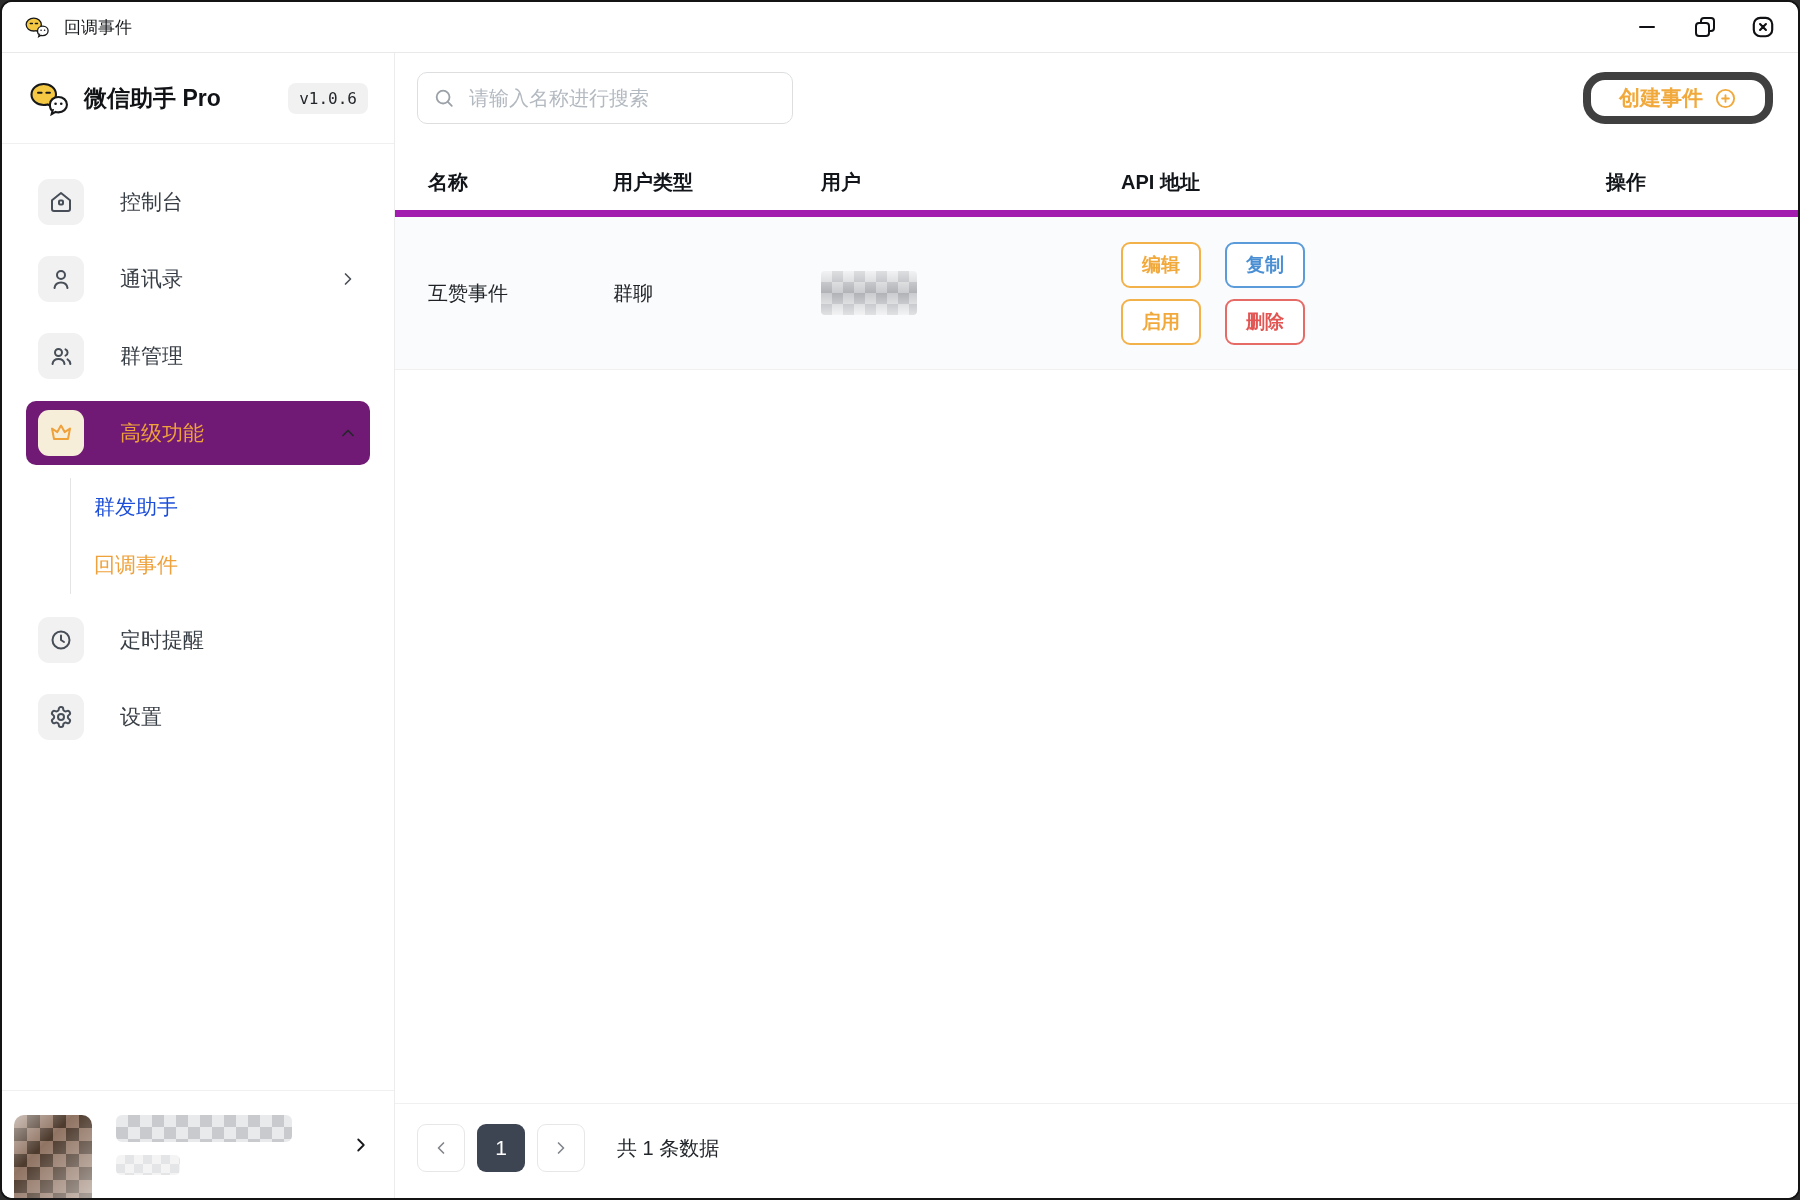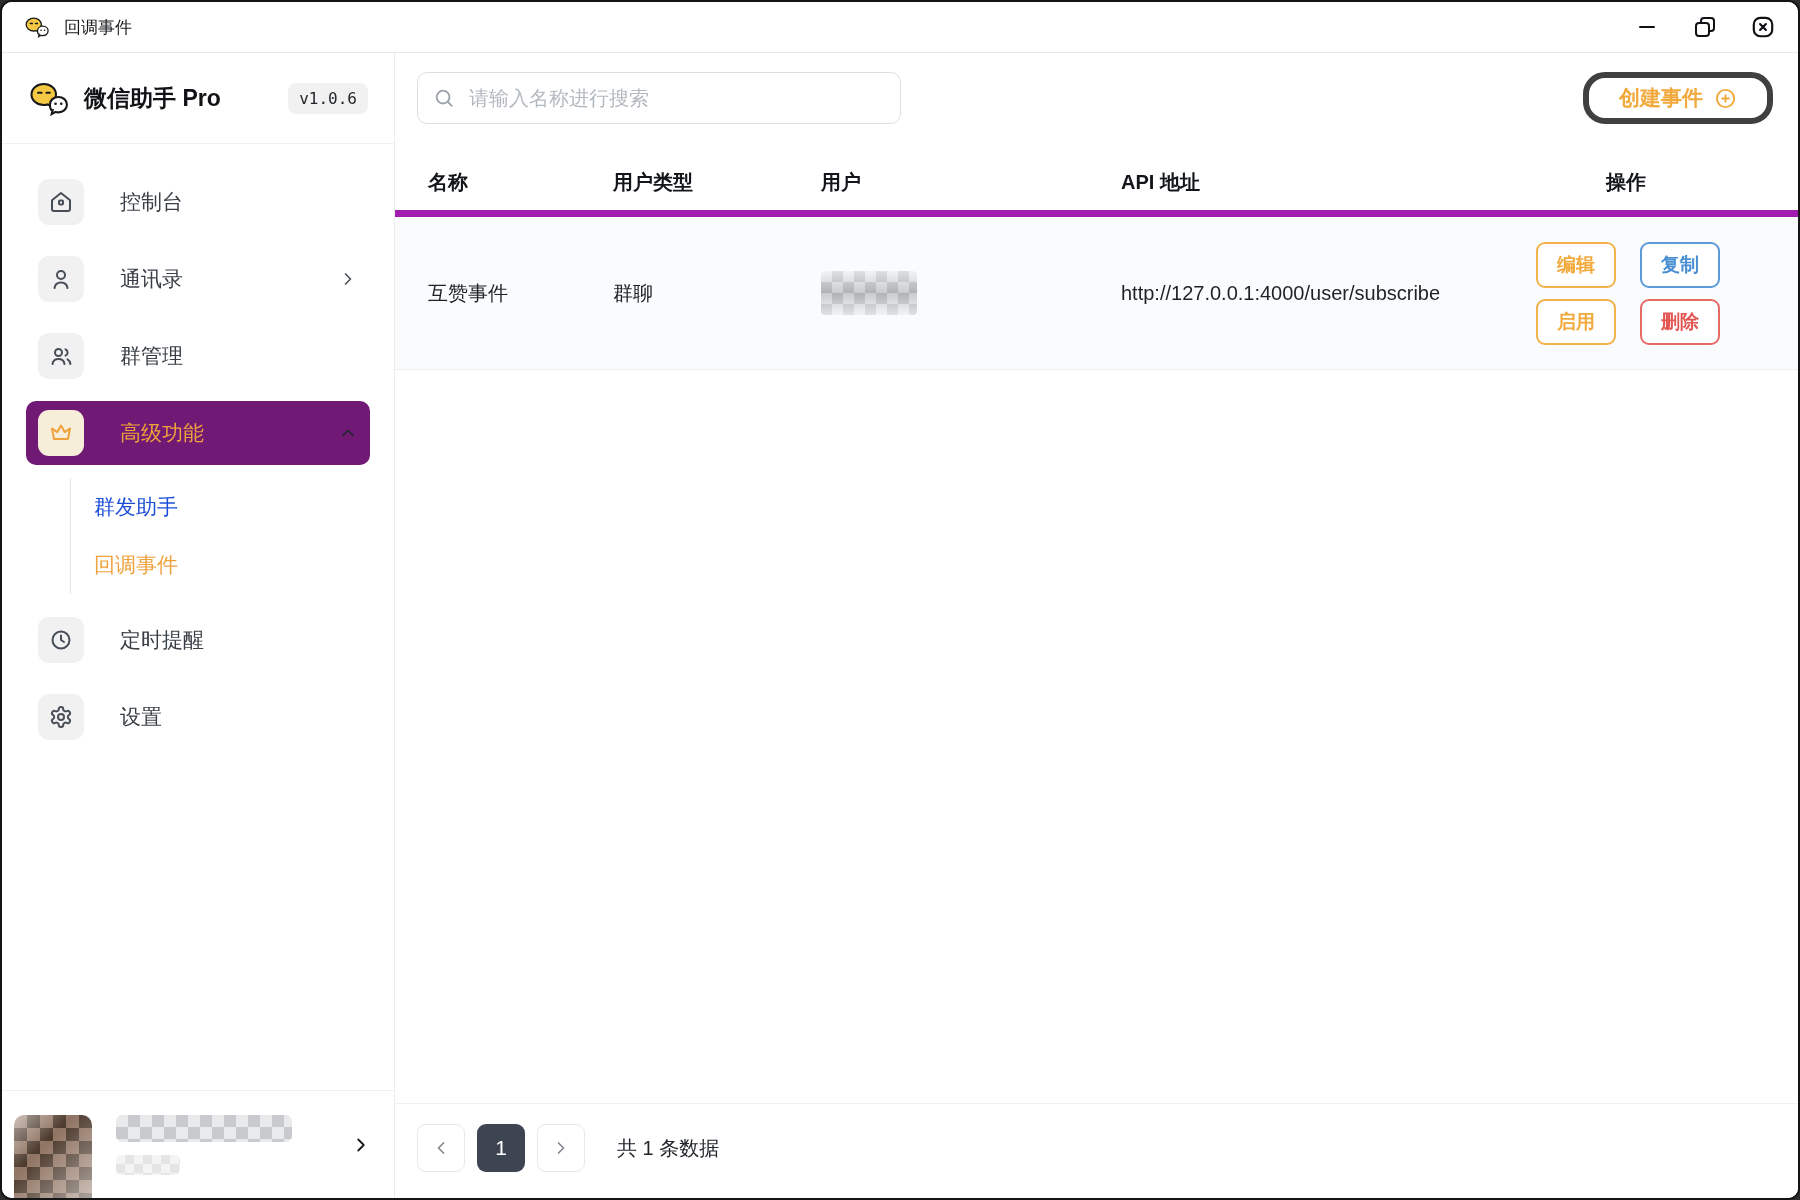--- a/index.html
+++ b/index.html
@@ -50,26 +50,26 @@
   .user-blobs{margin-left:24px;display:flex;flex-direction:column;gap:13px;}
   .blob-name{width:176px;height:27px;border-radius:6px;filter:blur(.5px);
              background:repeating-conic-gradient(#c8cacd 0% 25%,#e9eaec 0% 50%);background-size:24px 24px;}
   .blob-sub{width:64px;height:20px;border-radius:5px;filter:blur(.5px);
             background:repeating-conic-gradient(#e4e5e7 0% 25%,#f4f4f5 0% 50%);background-size:18px 18px;}
   .sidebar-user .nav-chevron{color:#17191c;}
 
   
   .main{flex:1;display:flex;flex-direction:column;min-width:0;background:#fff;}
   .toolbar{flex:none;display:flex;align-items:center;justify-content:space-between;padding:19px 25px 0 22px;}
-  .search-box{width:484px;height:52px;box-sizing:border-box;border:1px solid #dcdee0;border-radius:10px;
+  .search-box{width:376px;height:52px;box-sizing:border-box;border:1px solid #dcdee0;border-radius:10px;
               display:flex;align-items:center;gap:12px;padding:0 15px;color:#9aa1a8;}
   .search-box input{border:none;outline:none;flex:1;font-size:20px;color:#33373c;background:transparent;
                     font-family:inherit;}
   .search-box input::placeholder{color:#b3b9c0;}
-  .create-btn{width:190px;height:52px;box-sizing:border-box;background:#fff;border:6px solid #404040;
+  .create-btn{width:190px;height:52px;box-sizing:border-box;background:#fff;border:8px solid #404040;
               border-radius:22px;color:#f1a93c;font-size:21px;font-weight:bold;
               display:flex;align-items:center;justify-content:center;gap:11px;cursor:pointer;font-family:inherit;}
 
   
   .table{margin-top:30px;}
   .thead,.trow{display:grid;grid-template-columns:185px 208px 300px 415px 1fr;align-items:center;
                padding-left:33px;padding-right:25px;}
   .thead{height:56px;font-size:20px;font-weight:bold;color:#121519;border-bottom:7px solid #a21caf;}
   .th-actions{padding-left:70px;}
   .trow{min-height:152px;background:#fafbfc;border-bottom:1px solid #f0f0f1;font-size:20px;color:#1e2226;}
@@ -275,21 +275,20 @@
             <div>API 地址</div>
             <div class="th-actions">操作</div>
           </div>
 
           <div class="trow">
             <div>互赞事件</div>
             <div>群聊</div>
             <div>
               <div class="cell-user-blob"></div>
             </div>
-            <div>http://127.0.0.1:4000/user/subscribe</div>
             <div>
               <div class="actions-grid">
                 <button class="btn orange">编辑</button>
                 <button class="btn blue">复制</button>
                 <button class="btn orange">启用</button>
                 <button class="btn red">删除</button>
               </div>
             </div>
           </div>
         </div>

